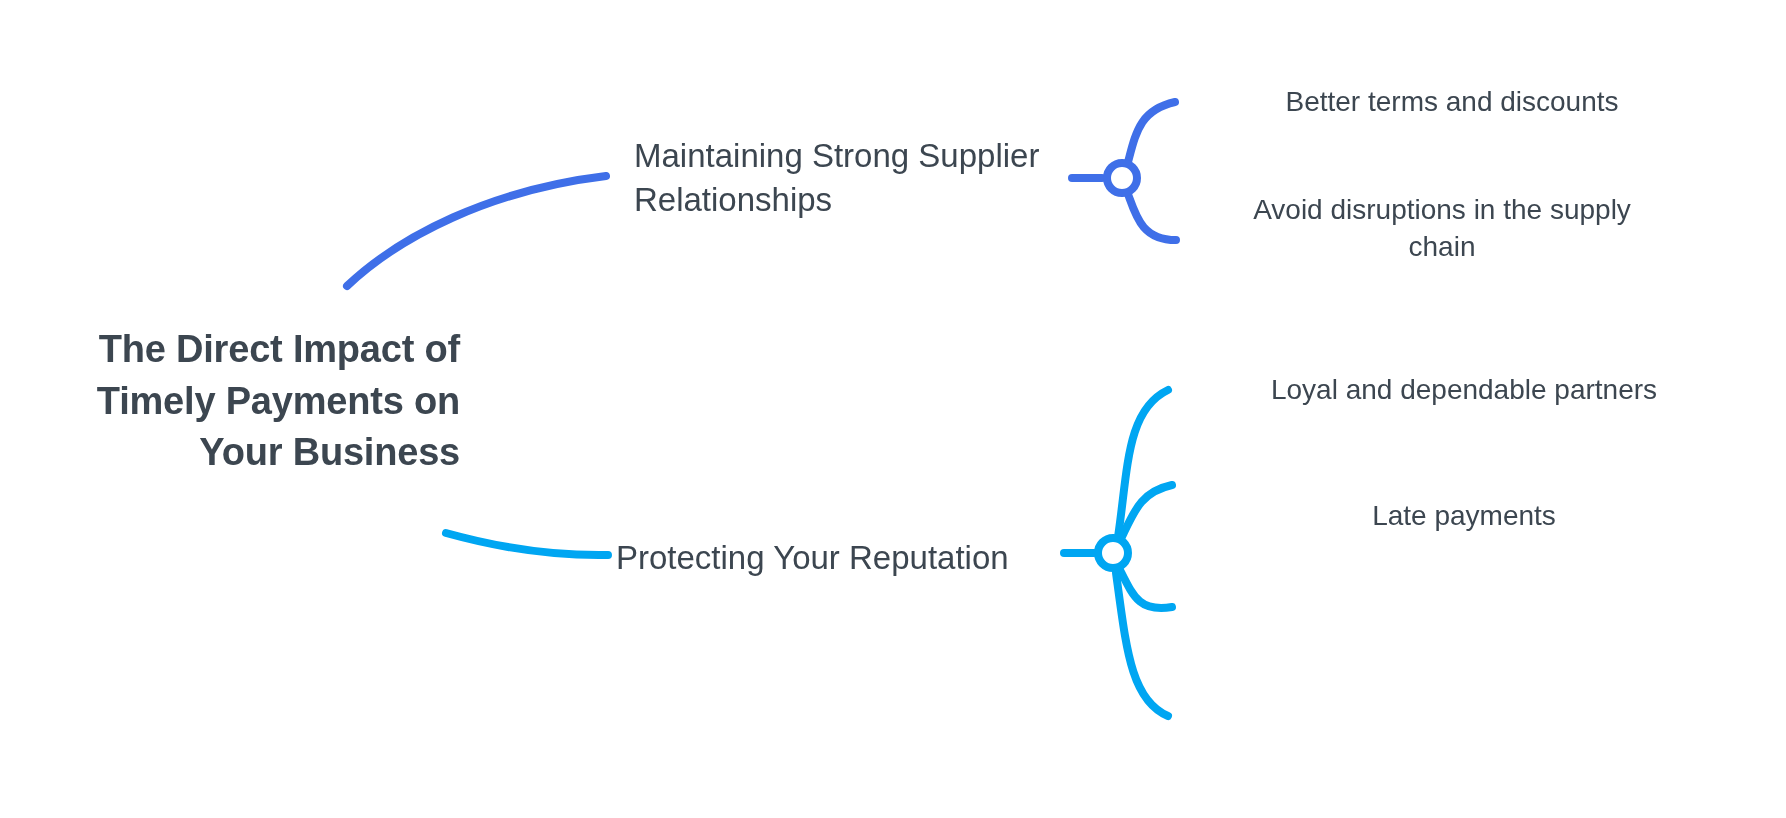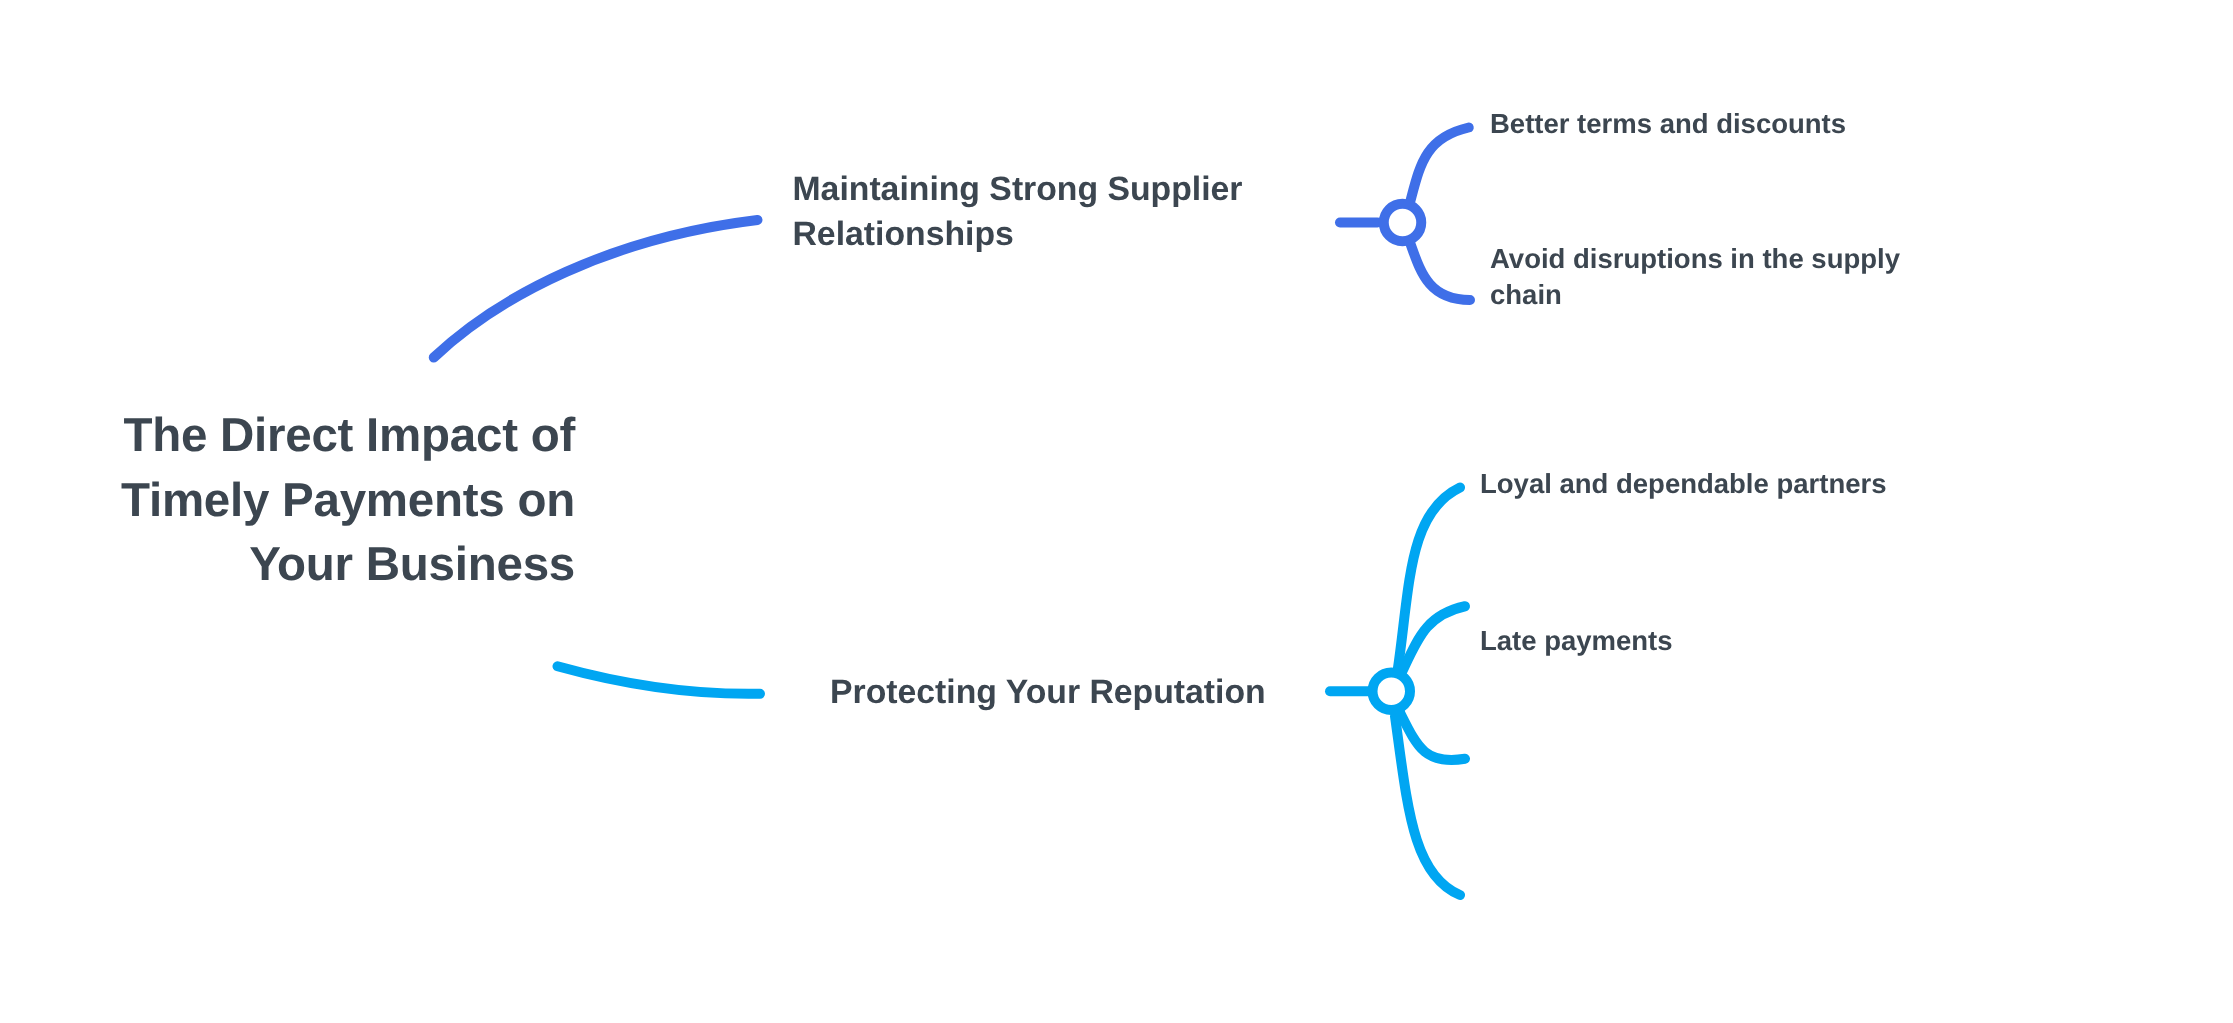--- a/index.html
+++ b/index.html
@@ -35,36 +35,37 @@
     left: 40px;
     top: 324px;
     width: 420px;
     text-align: right;
     font-size: 38px;
     font-weight: bold;
     letter-spacing: -0.2px;
     line-height: 1.36;
   }
   .branch-label {
-    font-size: 27px;
-    font-weight: bold;
+    font-size: 33px;
+    font-weight: normal;
   }
   #branch-label-0 {
     left: 634px;
     top: 134px;
     width: 450px;
   }
   #branch-label-1 {
-    left: 664px;
+    left: 616px;
     top: 536px;
     width: 450px;
   }
   .leaf-label {
-    font-size: 22px;
-    font-weight: bold;
+    font-size: 28px;
+    font-weight: normal;
+    text-align: center;
   }
   #leaf-0-0 { left: 1192px; top: 84px;  width: 520px; }
   #leaf-0-1 { left: 1192px; top: 192px; width: 500px; }
   #leaf-1-0 { left: 1184px; top: 372px; width: 560px; }
   #leaf-1-1 { left: 1184px; top: 481px; width: 560px; margin-top: 17px; }
   #leaf-1-2 { left: 1184px; top: 589px; width: 600px; }
   #leaf-1-3 { left: 1184px; top: 697px; width: 600px; }
 </style>
 </head>
 <body>

